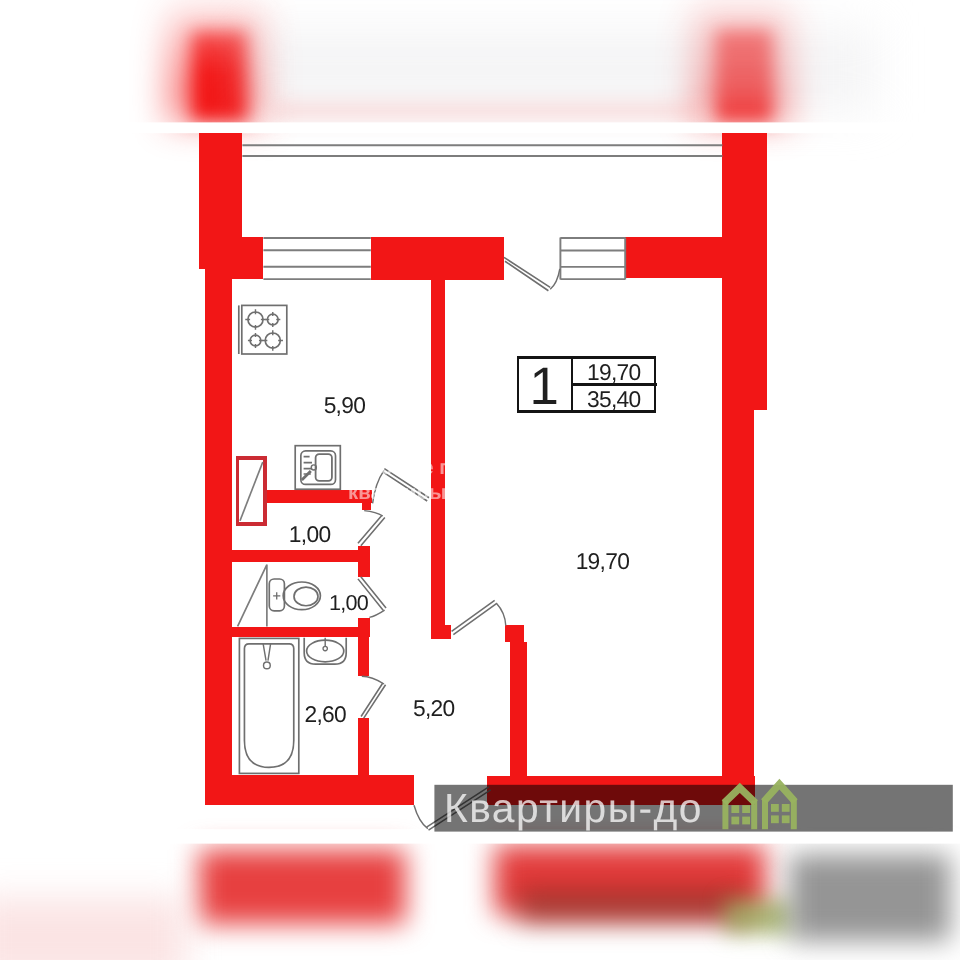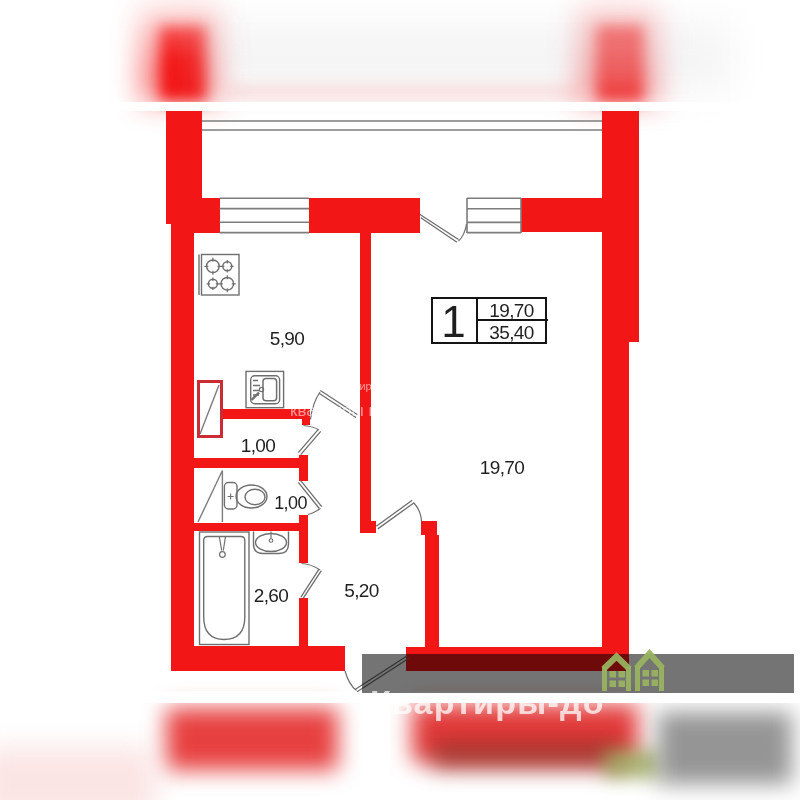--- a/index.html
+++ b/index.html
@@ -3,21 +3,21 @@
 <meta charset="utf-8">
 <style>
   html,body{margin:0;padding:0;}
   body{width:800px;height:800px;overflow:hidden;background:#ffffff;
        font-family:"Liberation Sans", sans-serif;}
   #stage{position:relative;width:800px;height:800px;background:#ffffff;}
   .blur{position:absolute;filter:blur(10px);}
   #bar{position:absolute;left:362px;top:654px;width:432px;height:39px;
        background:#747474;mix-blend-mode:multiply;}
   #bartext{position:absolute;left:362px;top:654px;width:432px;height:39px;
-       color:rgba(255,255,255,0.74);font-weight:bold;font-size:34px;margin-top:28px;}
+       color:rgba(255,255,255,0.74);font-weight:normal;font-size:34px;}
 </style>
 </head>
 <body>
 <div id="stage">
 
   <div class="blur" style="left:140px;top:0px;width:80px;height:102px;background:linear-gradient(to bottom, rgba(242,22,22,0.03) 0%, rgba(242,22,22,0.4) 40%, rgba(242,22,22,0.55) 75%);filter:blur(14px);"></div>
   <div class="blur" style="left:160px;top:26px;width:46px;height:74px;background:linear-gradient(to bottom, rgba(242,22,22,0.6) 0%, #f21616 50%);filter:blur(7px);"></div>
 
   <div class="blur" style="left:578px;top:0px;width:80px;height:102px;background:linear-gradient(to bottom, rgba(242,22,22,0.03) 0%, rgba(242,22,22,0.4) 40%, rgba(242,22,22,0.55) 75%);filter:blur(14px);"></div>
   <div class="blur" style="left:597px;top:26px;width:46px;height:74px;background:linear-gradient(to bottom, rgba(242,22,22,0.6) 0%, #f21616 50%);filter:blur(7px);"></div>
@@ -197,22 +197,22 @@
       <text x="290.5" y="508.5" font-size="18">1,00</text>
 
       <text x="271" y="601.5" font-size="19">2,60</text>
 
       <text x="361.5" y="596.5" font-size="19">5,20</text>
 
       <text x="502" y="474" font-size="19">19,70</text>
     </g>
   </svg>
 
-  <div style="position:absolute;left:287px;top:380px;width:230px;height:18px;color:rgba(255,255,255,0.55);font-weight:normal;font-size:11px;white-space:nowrap;">хорошие планировки</div>
-  <div style="position:absolute;left:290px;top:401px;width:230px;height:18px;color:rgba(255,255,255,0.55);font-weight:normal;font-size:17px;white-space:nowrap;">квартиры и домики тут</div>
+  <div style="position:absolute;left:287px;top:380px;width:230px;height:18px;color:rgba(255,255,255,0.55);font-weight:bold;font-size:17px;white-space:nowrap;">хорошие планировки</div>
+  <div style="position:absolute;left:290px;top:401px;width:230px;height:18px;color:rgba(255,255,255,0.55);font-weight:bold;font-size:17px;white-space:nowrap;">квартиры и домики тут</div>
 
   <div id="bar"></div>
 
   <div id="bartext">
       <span style="position:absolute;left:8px;top:1px;letter-spacing:1.2px;">Квартиры-до</span>
     </div>
 
   <svg width="74" height="48" viewBox="0 0 74 48" style="position:absolute;left:597px;top:648px;">
     <g stroke="rgba(152,178,95,0.95)" fill="none">
       <path d="M6.5 21 L19.5 8.5 L32.5 21" stroke-width="6"></path>

